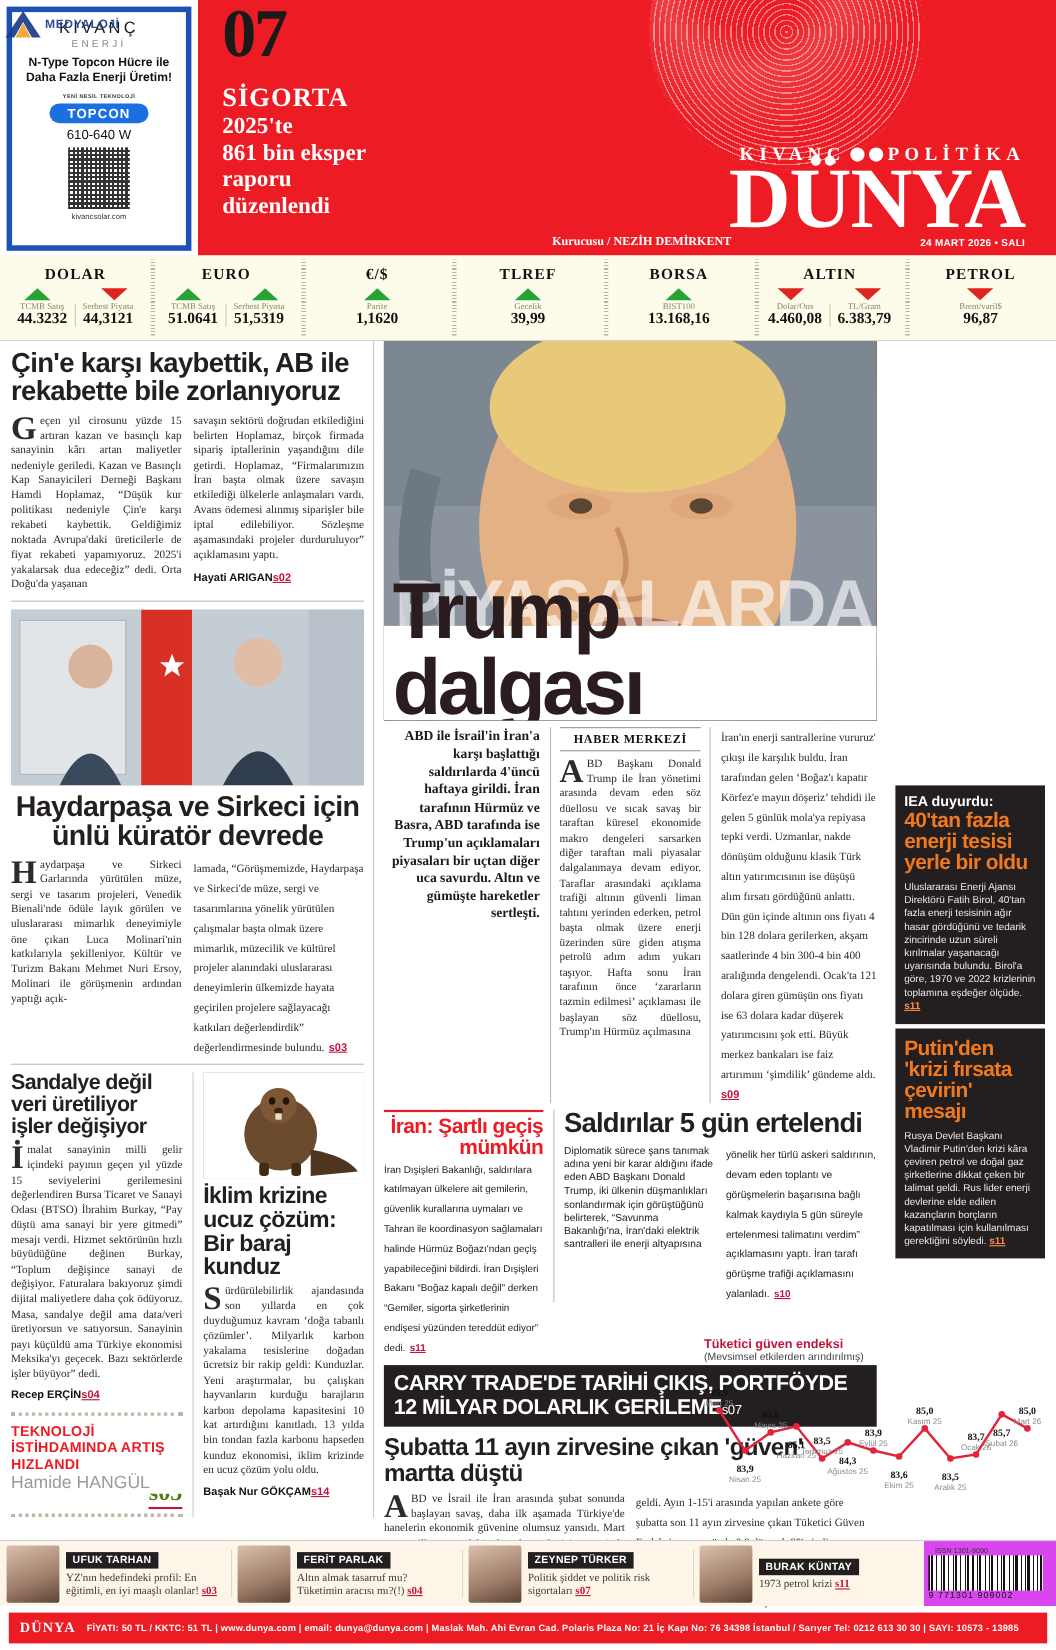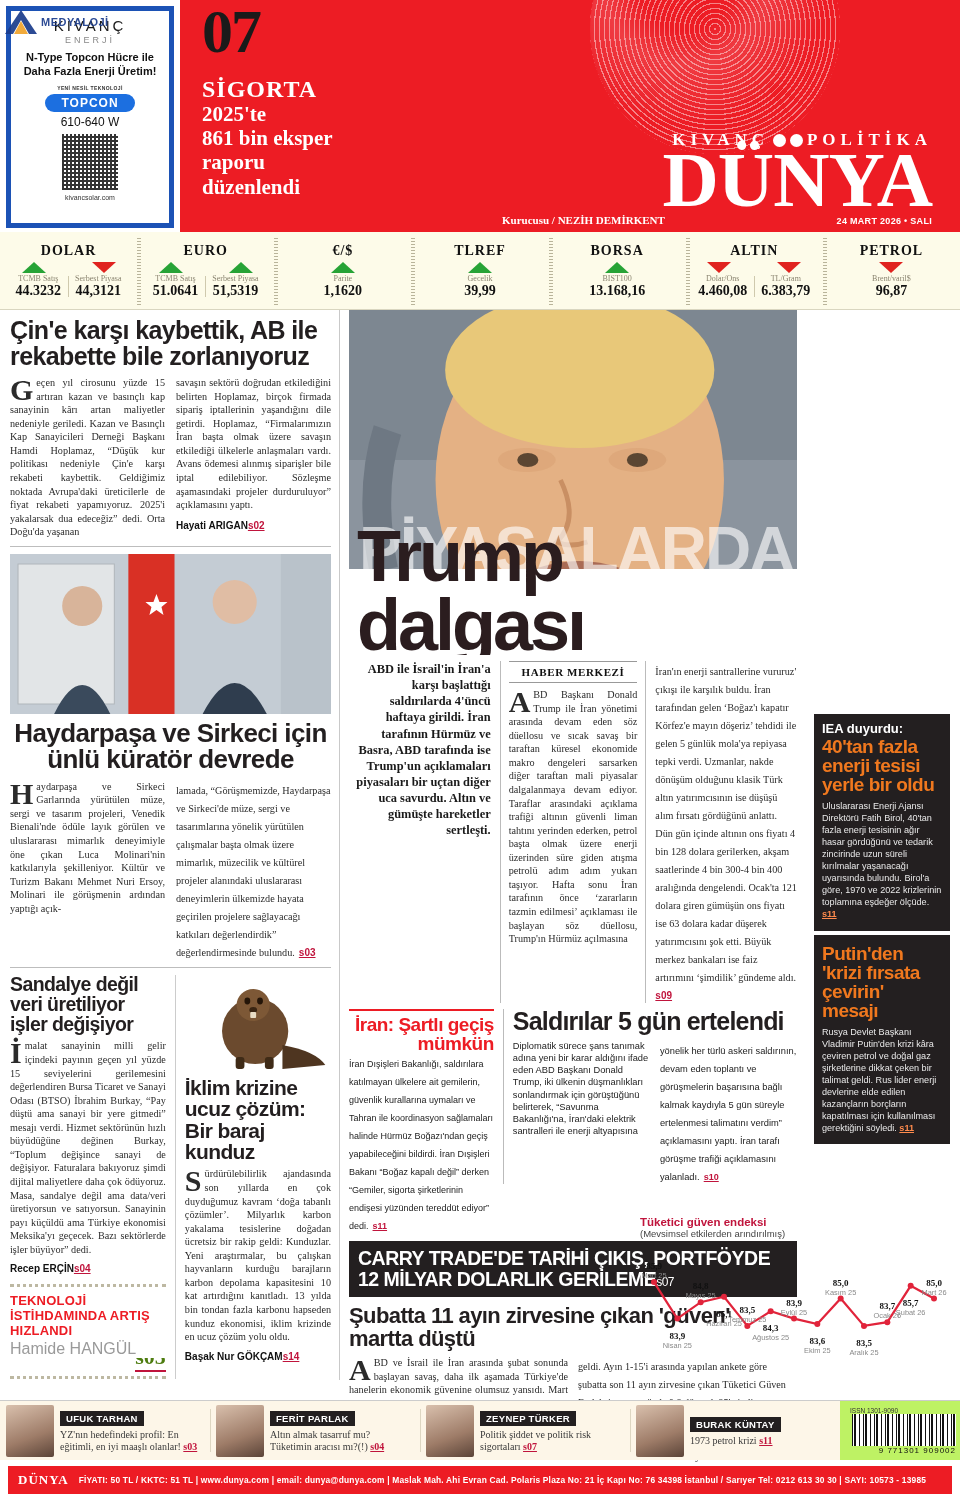--- a/index.html
+++ b/index.html
@@ -143,21 +143,21 @@
   
   .strip { position:absolute; left:0; right:0; bottom:40px; height:60px; display:flex; align-items:stretch; background:#fff;
            border-top:1px solid #ccc;}
   .cw { flex:1; display:flex; align-items:center; gap:6px; padding:4px 6px; position:relative; background:#fdf6e8;}
   .cw + .cw::before{content:"";position:absolute;left:0;top:8px;bottom:8px;width:1px;background:#ded7c2;}
   .cw .av { width:48px;height:52px;border-radius:2px;flex:none;
      background:linear-gradient(160deg,#d9c0ad,#9e7c68 60%,#5b4438); }
   .cw .nm { display:inline-block; background:#231f20; color:#fff; font-family:"Liberation Sans",sans-serif; font-weight:bold;
             font-size:9.5px; letter-spacing:.3px; padding:2px 6px; }
   .cw .tx { font-family:"Liberation Serif",serif; font-size:10px; line-height:1.25; color:#3a3a3a; margin-top:3px;}
-  .isbn { width:120px; display:flex; flex-direction:column; align-items:flex-end; justify-content:center; padding:2px 4px; background:#bef264;}
+  .isbn { width:120px; display:flex; flex-direction:column; align-items:flex-start; justify-content:center; padding:2px 4px; background:#d946ef;}
   .isbn .lbl { font-family:"Liberation Sans",sans-serif; font-size:6.5px; color:#333; align-self:flex-start; margin-left:6px;}
   .barcode { width:104px; height:32px;
     background-image: repeating-linear-gradient(90deg,#111 0 1px, #fff 1px 2px, #111 2px 4px, #fff 4px 7px, #111 7px 8px, #fff 8px 11px);}
   .isbn .dg { font-family:"Liberation Sans",sans-serif; font-size:8px; color:#111; letter-spacing:1px;}
 
   .footer { position:absolute; left:0; right:0; bottom:0; height:40px; display:flex; align-items:center; padding:0 8px;}
   .footer-in { background:#ed1c24; color:#fff; height:28px; width:100%; display:flex; align-items:center; gap:10px; padding:0 10px;}
   .footer .logo { font-family:"Liberation Serif",serif; font-weight:bold; font-size:13px; letter-spacing:1px;}
   .footer .f-txt { font-family:"Liberation Sans",sans-serif; font-weight:bold; font-size:8.4px; letter-spacing:.2px;}
 </style>

